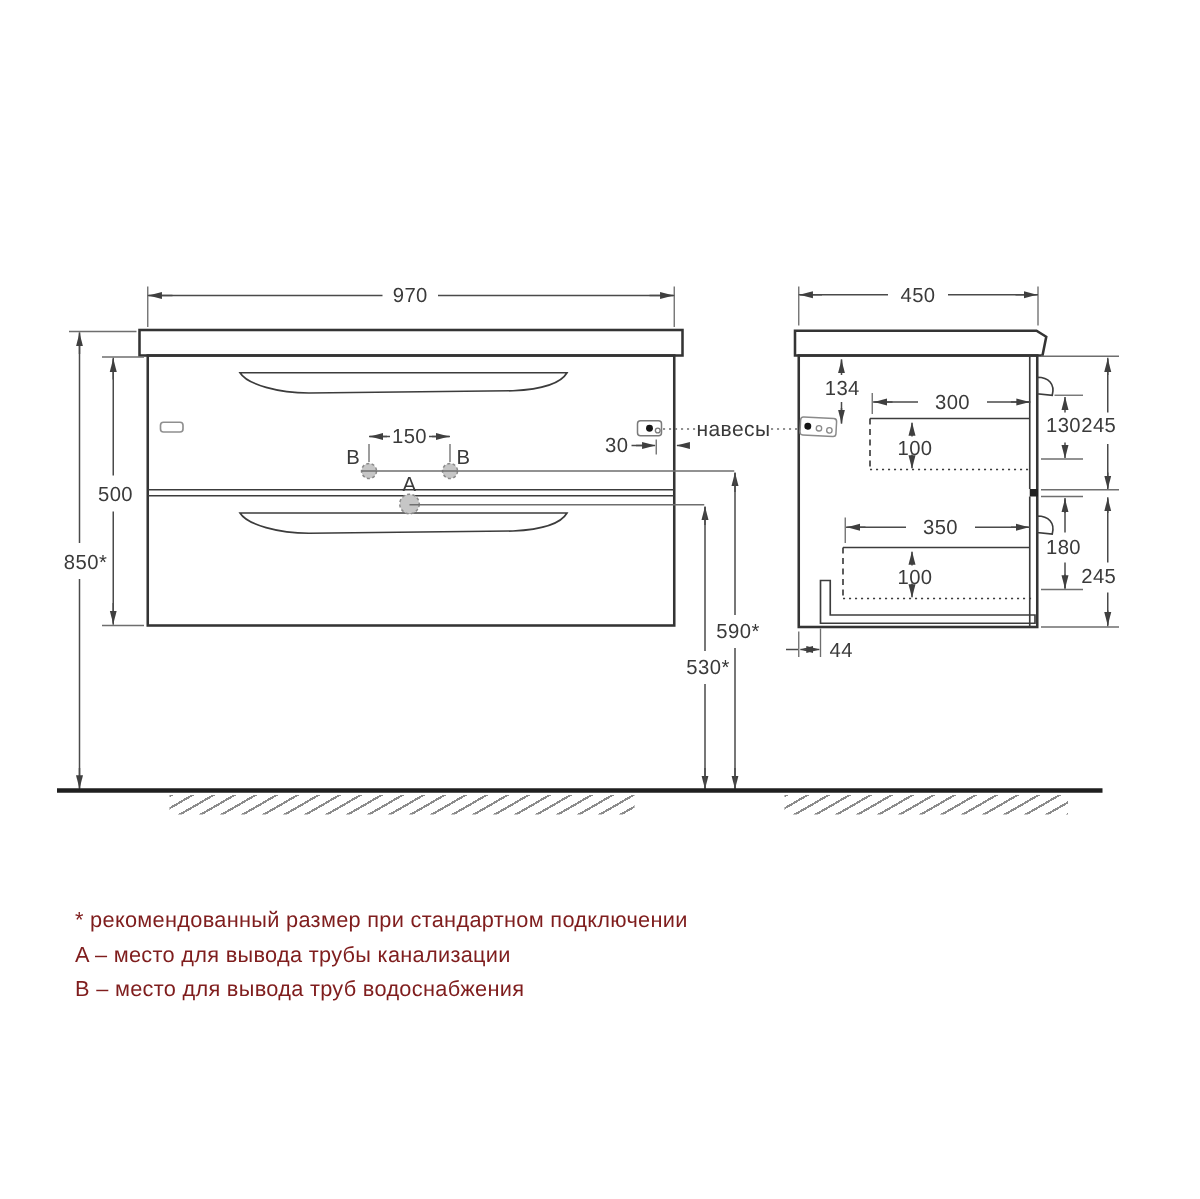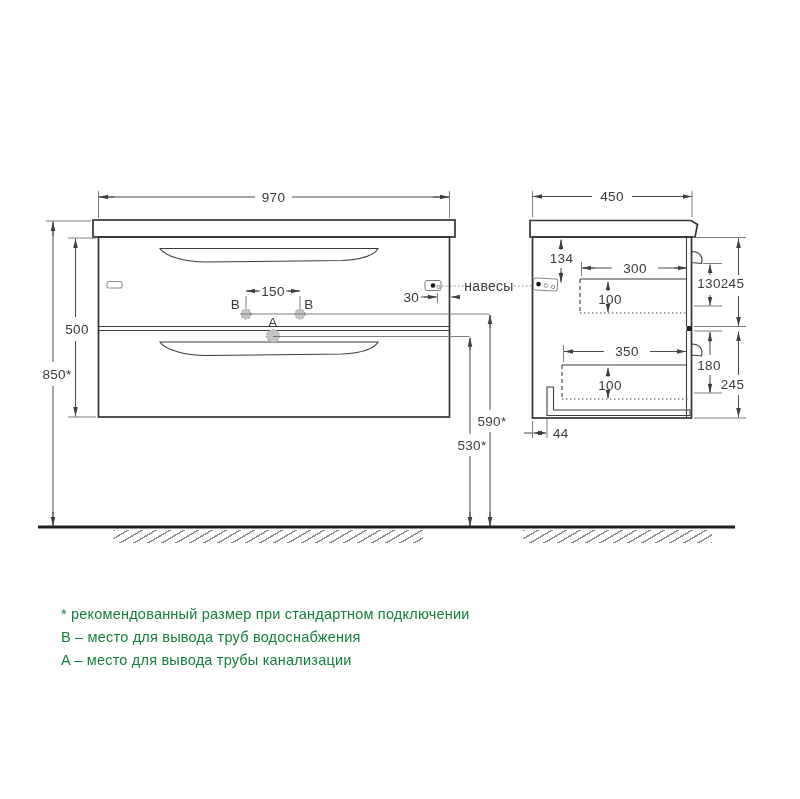--- a/index.html
+++ b/index.html
@@ -12,21 +12,21 @@
   .tn{stroke:#3c3c3c;stroke-width:1.1;fill:none;}
   .dim{stroke:#4a4a4a;stroke-width:1;fill:none;}
   .ext{stroke:#6e6e6e;stroke-width:.9;fill:none;}
   .dash{stroke-dasharray:4 3;}
   .dot{stroke-dasharray:1.4 2.6;}
   .gray{stroke:#8f8f8f;}
   .hatch{position:absolute;height:13px;top:530px;
          background:repeating-linear-gradient(150deg,#8c8c8c 0 1.4px,transparent 1.4px 7px);}
   .hatch-left{left:113px;width:310px;}
   .hatch-right{left:523px;width:189px;}
-  .notes{position:absolute;left:50px;top:606px;color:#15803d;font-size:14.5px;margin-left:11px;}
+  .notes{position:absolute;left:50px;top:606px;color:#7f1d1d;font-size:14.5px;}
   .notes p{margin:0 0 7px 0;line-height:16px;letter-spacing:.2px;}
 </style>
 </head>
 <body>
 
 <div class="page">
 
 <svg width="800" height="580" viewBox="0 0 800 580">
   <defs>
     <marker id="arr" viewBox="0 0 10 6" refX="9.6" refY="3" markerWidth="9" markerHeight="5.4" orient="auto">
@@ -255,17 +255,17 @@
   </g>
 
   <line x1="38" y1="527" x2="735" y2="527" stroke="#1f1f1f" stroke-width="3"></line>
 </svg>
 
 <div class="hatch hatch-left"></div>
 <div class="hatch hatch-right"></div>
 
 <div class="notes">
   <p>* рекомендованный размер при стандартном подключении</p>
+  <p>A – место для вывода трубы канализации</p>
   <p>B – место для вывода труб водоснабжения</p>
-  <p>A – место для вывода трубы канализации</p>
 </div>
 
 </div>
 
 </body></html>

